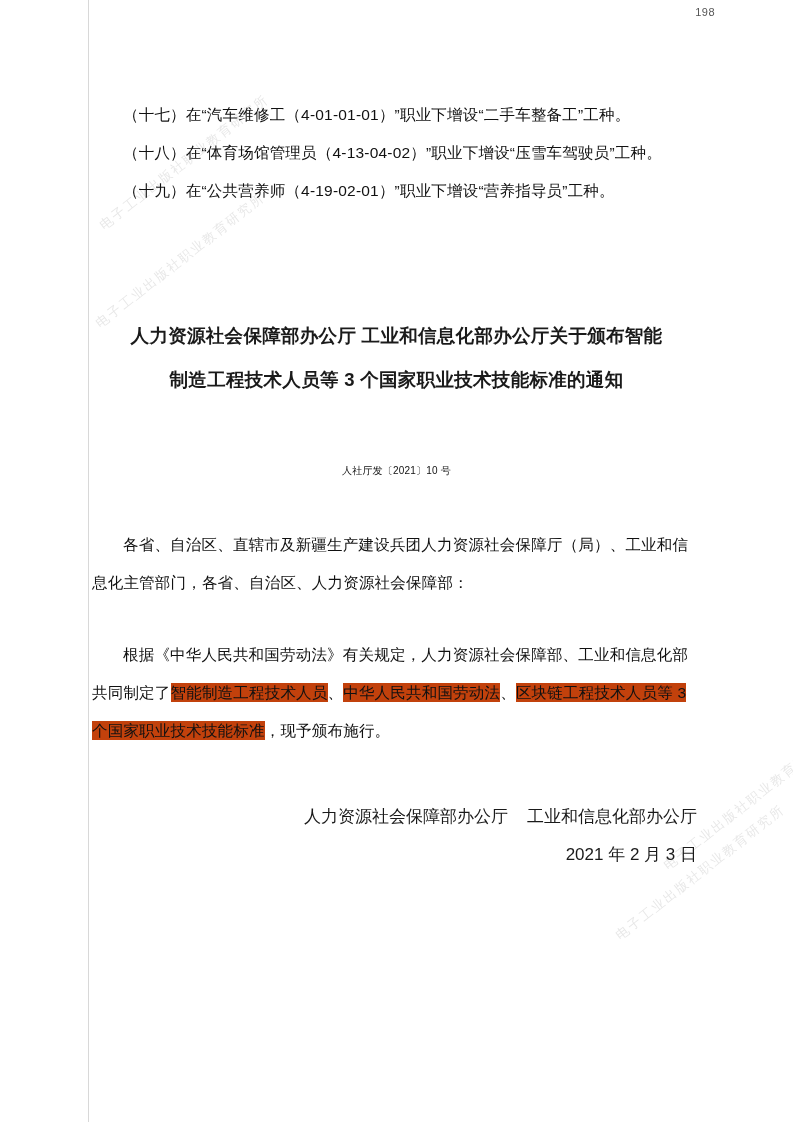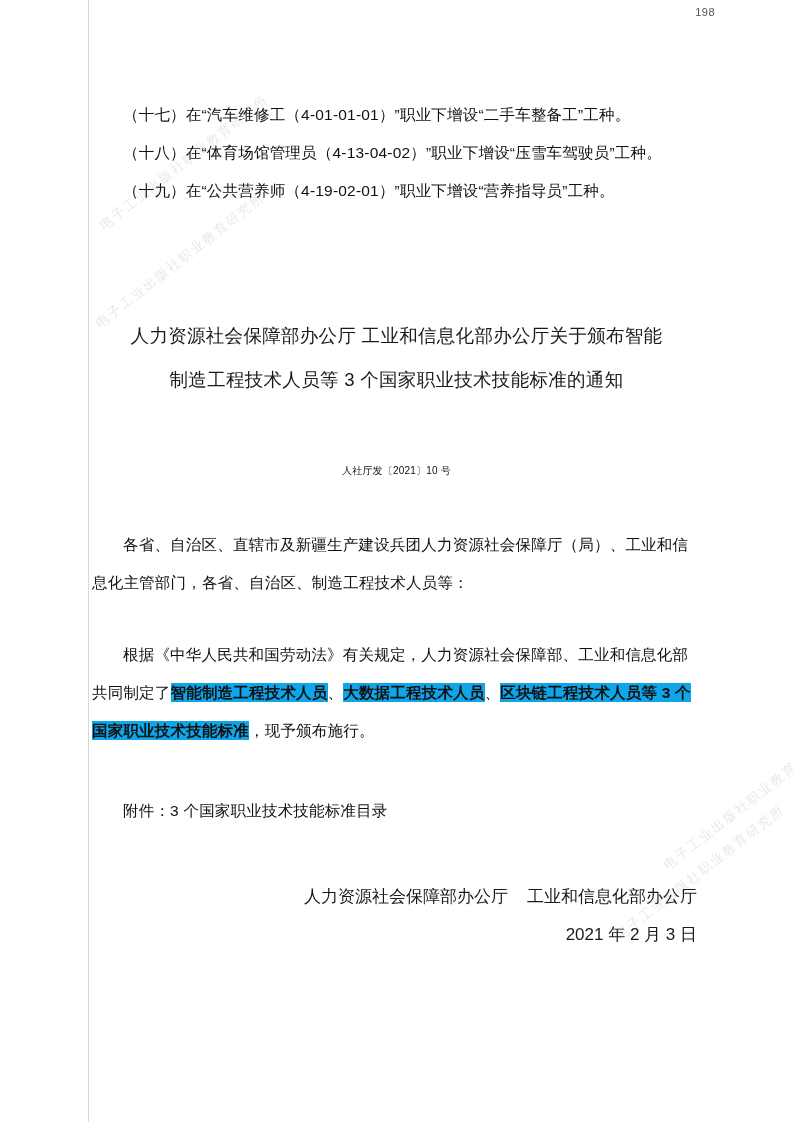--- a/index.html
+++ b/index.html
@@ -58,21 +58,21 @@
     padding-left: 4px;
     padding-right: 6px;
   }
   .indent {
     text-indent: 2em;
   }
   .title {
     margin-top: 104px;
     text-align: center;
     font-size: 18.5px;
-    font-weight: normal;
+    font-weight: bold;
     line-height: 44px;
     letter-spacing: 0.3px;
     padding: 0 8px;
   }
   .docnum {
     margin-top: 52px;
     text-align: center;
     font-size: 10px;
     line-height: 34px;
   }
@@ -95,22 +95,22 @@
     text-align: right;
     padding-right: 8px;
     line-height: 38px;
     font-size: 17px;
   }
   .signers .sign-line2 {
     display: block;
     padding-left: 8px;
   }
   .hl {
-    background: #0ea5e9;
-    font-weight: bold;
+    background: #c2410c;
+    font-weight: normal;
     padding: 1px 0;
   }
   
   .wm {
     position: absolute;
     color: rgba(120,120,120,0.18);
     font-size: 13px;
     letter-spacing: 2px;
     transform: rotate(-38deg);
     transform-origin: left top;
@@ -146,30 +146,27 @@
     </div>
 
     <div class="title">
       <div>人力资源社会保障部办公厅 工业和信息化部办公厅关于颁布智能</div>
       <div>制造工程技术人员等 3 个国家职业技术技能标准的通知</div>
     </div>
 
     <p class="docnum">人社厅发〔2021〕10 号</p>
 
     <div class="recipients">
-      <p class="indent">各省、自治区、直辖市及新疆生产建设兵团人力资源社会保障厅（局）、工业和信息化主管部门，各省、自治区、制造工程技术人员等：</p>
+      <p class="indent">各省、自治区、直辖市及新疆生产建设兵团人力资源社会保障厅（局）、工业和信息化主管部门，各省、自治区、人力资源社会保障部：</p>
     </div>
 
     <div class="para-main">
-      <p class="indent"><span>根据《中华人民共和国劳动法》有关规定，人力资源社会保障部、工业和信息化部共同制定了</span><span class="hl">智能制造工程技术人员</span><span>、</span><span class="hl">大数据工程技术人员</span><span>、</span><span class="hl">区块链工程技术人员等 3 个国家职业技术技能标准</span><span>，现予颁布施行。</span></p>
+      <p class="indent"><span>根据《中华人民共和国劳动法》有关规定，人力资源社会保障部、工业和信息化部共同制定了</span><span class="hl">智能制造工程技术人员</span><span>、</span><span class="hl">中华人民共和国劳动法</span><span>、</span><span class="hl">区块链工程技术人员等 3 个国家职业技术技能标准</span><span>，现予颁布施行。</span></p>
     </div>
 
-    <div class="attachment">
-      <p class="indent">附件：3 个国家职业技术技能标准目录</p>
-    </div>
 
     <div class="signers">
       <div>
         <span>人力资源社会保障部办公厅</span>&nbsp;&nbsp;&nbsp;&nbsp;<span>工业和信息化部办公厅</span>
       </div>
       <div class="sign-line2">2021 年 2 月 3 日</div>
     </div>
 
   </div>
 </div>

